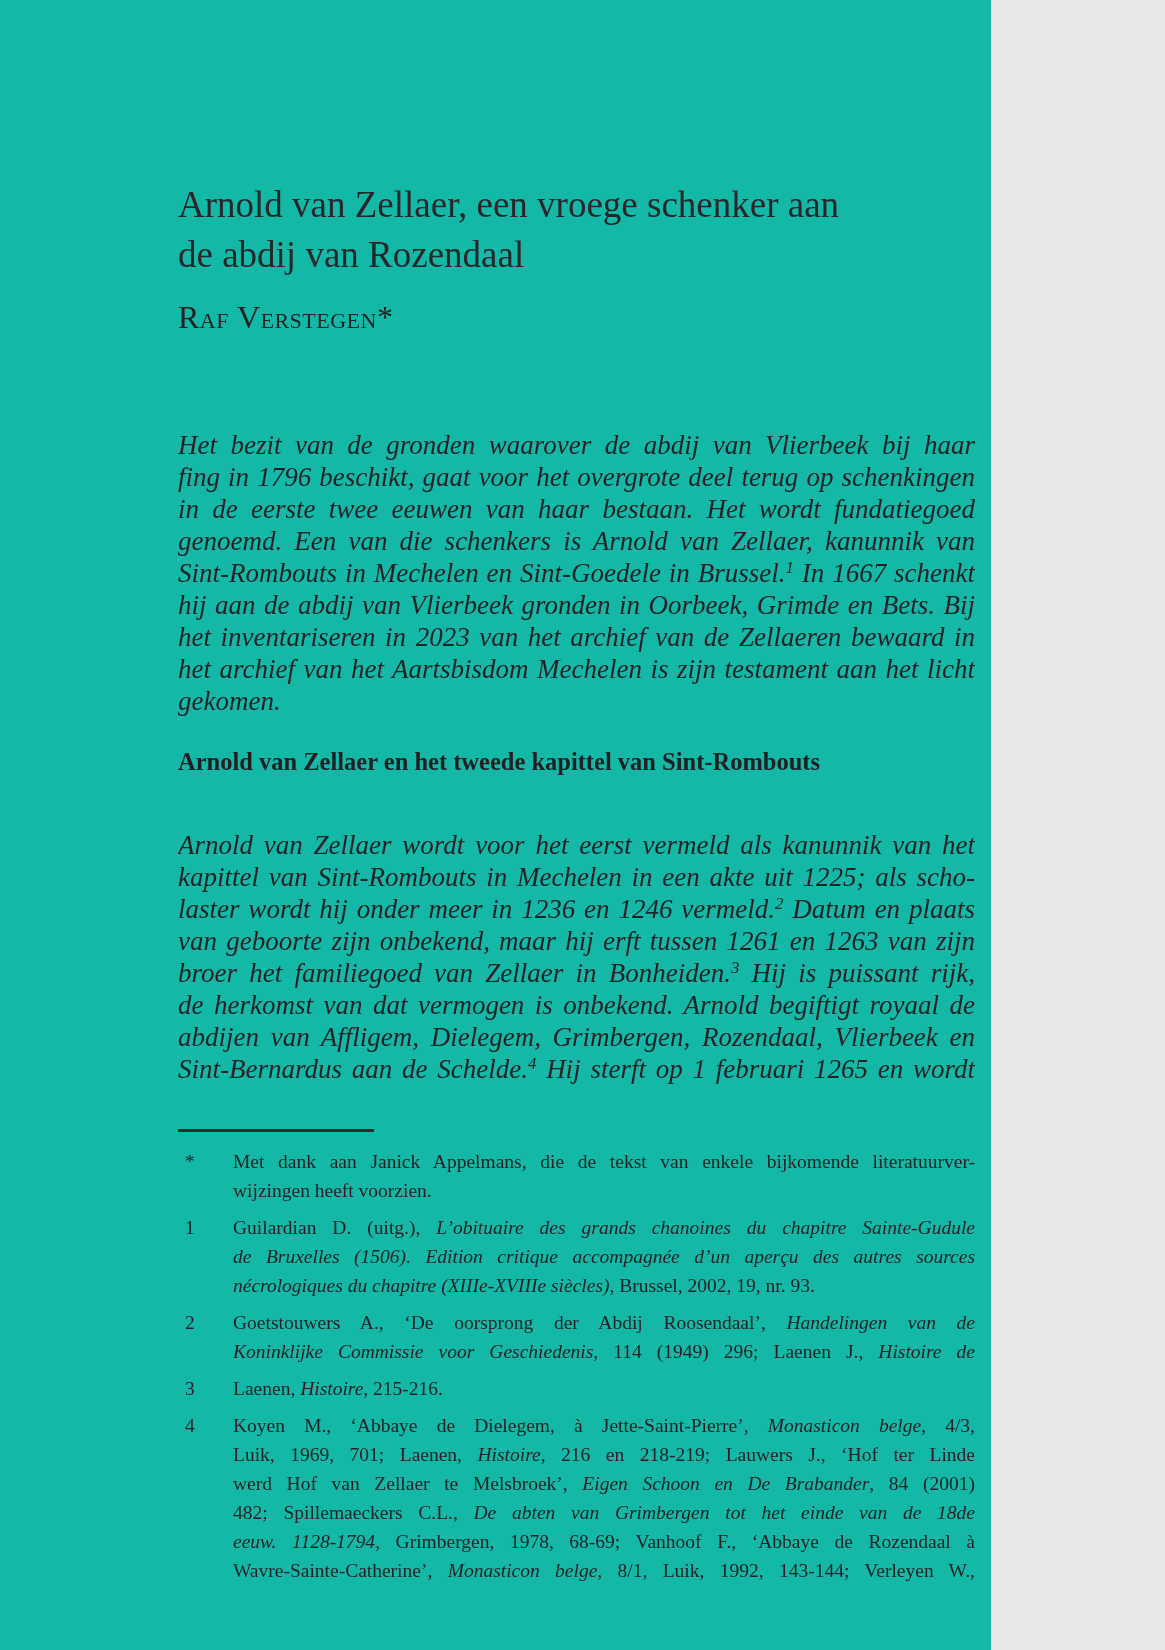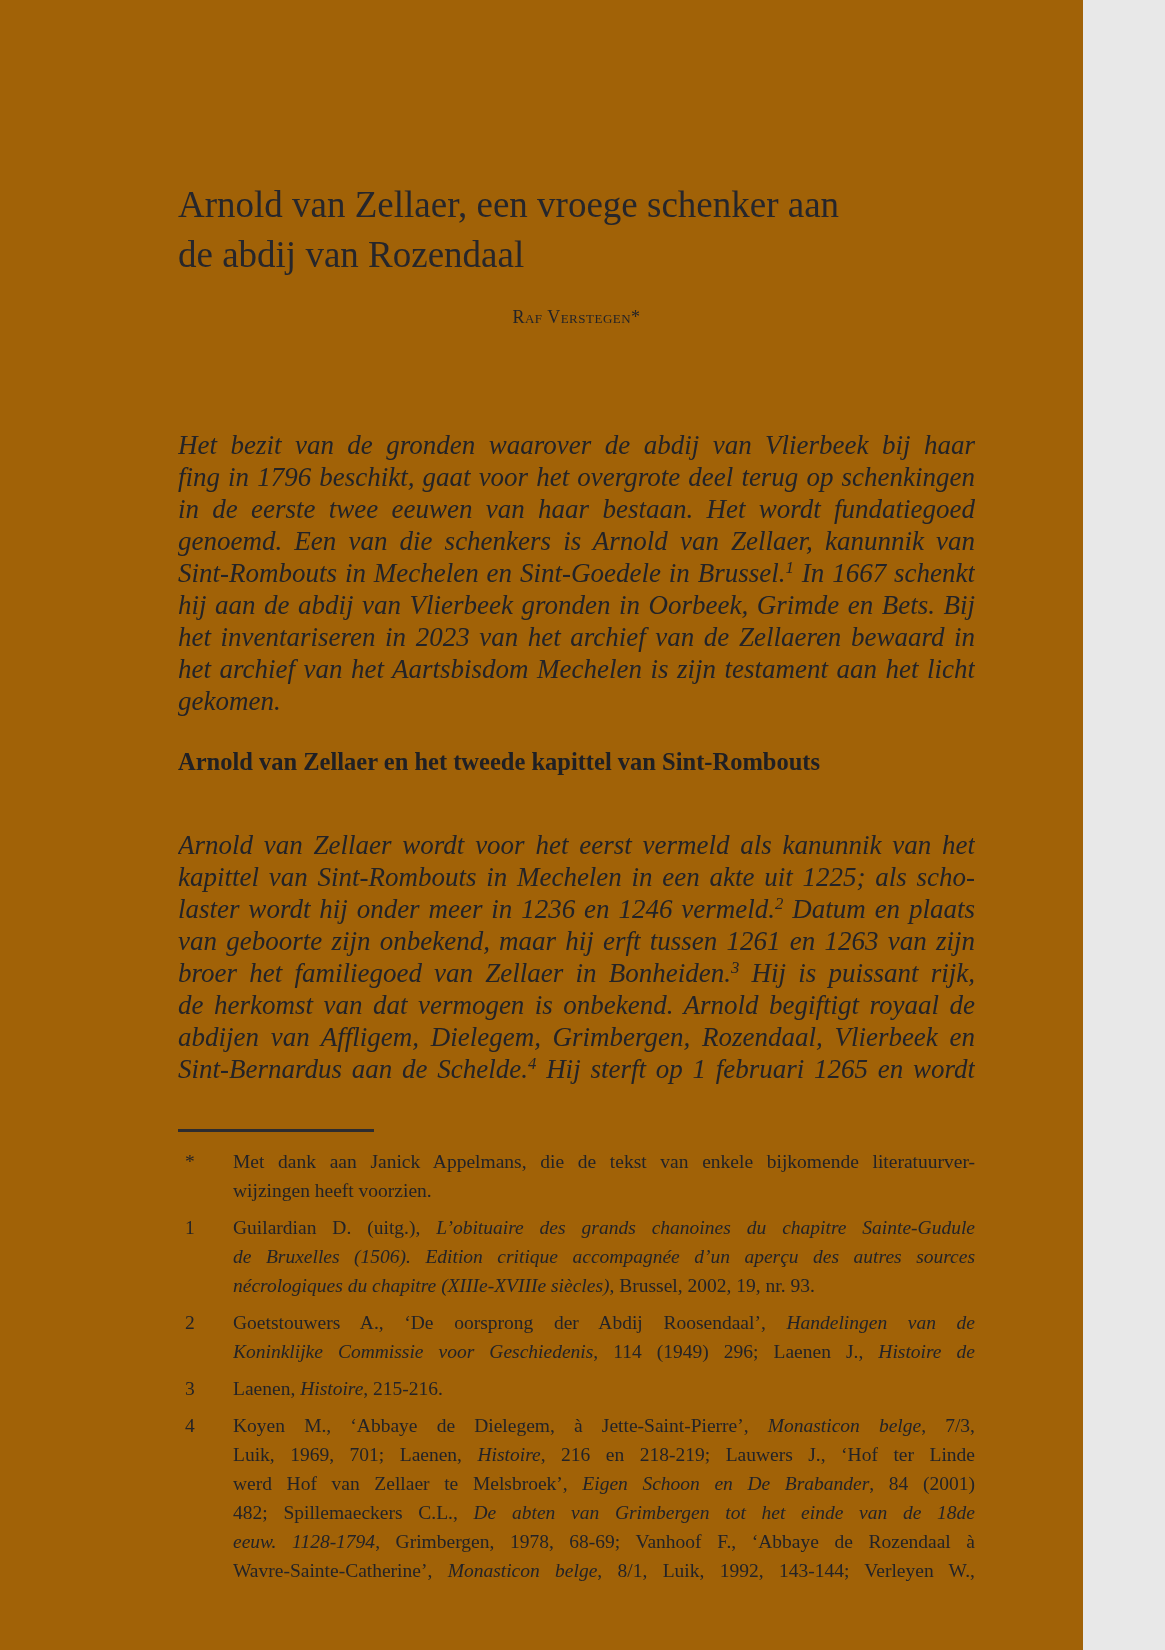--- a/index.html
+++ b/index.html
@@ -1,37 +1,37 @@
 <!DOCTYPE html>
 <html><head>
 <meta charset="utf-8">
 <style>
   html, body { margin: 0; padding: 0; background: #e8e8e8; }
   .page {
     position: relative;
-    width: 1083px;
+    width: 991px;
     height: 1650px;
-    background: #a16207;
+    background: #14b8a6;
     font-family: "Liberation Serif", serif;
     color: #232327;
     overflow: hidden;
   }
   .block { position: absolute; left: 178px; width: 797px; }
 
   .title {
     top: 180px;
     font-size: 37px;
     line-height: 50px;
     font-weight: normal;
     color: #26262b;
   }
   .author {
     top: 300px;
-    text-align: center;
-    font-size: 18px;
+    text-align: left;
+    font-size: 32px;
     line-height: 34px;
     font-variant: small-caps;
     letter-spacing: 0.5px;
   }
 
   .bodytext { font-size: 27px; font-style: italic; }
   .para1 { top: 429px; }
   .para2 { top: 829px; }
   .tline {
     text-align: justify;
@@ -137,21 +137,21 @@
         <span class="fnmark">2</span>
         <div class="fline"><span>Goetstouwers A., ‘De oorsprong der Abdij Roosendaal’, </span><span class="i">Handelingen van de</span></div>
         <div class="fline"><span class="i">Koninklijke Commissie voor Geschiedenis</span><span>, 114 (1949) 296; Laenen J., </span><span class="i">Histoire de</span></div>
       </div>
       <div class="footnote">
         <span class="fnmark">3</span>
         <div class="fline end"><span>Laenen, </span><span class="i">Histoire</span><span>, 215-216.</span></div>
       </div>
       <div class="footnote">
         <span class="fnmark">4</span>
-        <div class="fline"><span>Koyen M., ‘Abbaye de Dielegem, à Jette-Saint-Pierre’, </span><span class="i">Monasticon belge</span><span>, 7/3,</span></div>
+        <div class="fline"><span>Koyen M., ‘Abbaye de Dielegem, à Jette-Saint-Pierre’, </span><span class="i">Monasticon belge</span><span>, 4/3,</span></div>
         <div class="fline"><span>Luik, 1969, 701; Laenen, </span><span class="i">Histoire</span><span>, 216 en 218-219; Lauwers J., ‘Hof ter Linde</span></div>
         <div class="fline"><span>werd Hof van Zellaer te Melsbroek’, </span><span class="i">Eigen Schoon en De Brabander</span><span>, 84 (2001)</span></div>
         <div class="fline"><span>482; Spillemaeckers C.L., </span><span class="i">De abten van Grimbergen tot het einde van de 18de</span></div>
         <div class="fline"><span class="i">eeuw. 1128-1794</span><span>, Grimbergen, 1978, 68-69; Vanhoof F., ‘Abbaye de Rozendaal à</span></div>
         <div class="fline"><span>Wavre-Sainte-Catherine’, </span><span class="i">Monasticon belge</span><span>, 8/1, Luik, 1992, 143-144; Verleyen W.,</span></div>
       </div>
     </div>
 
 </div>
 

